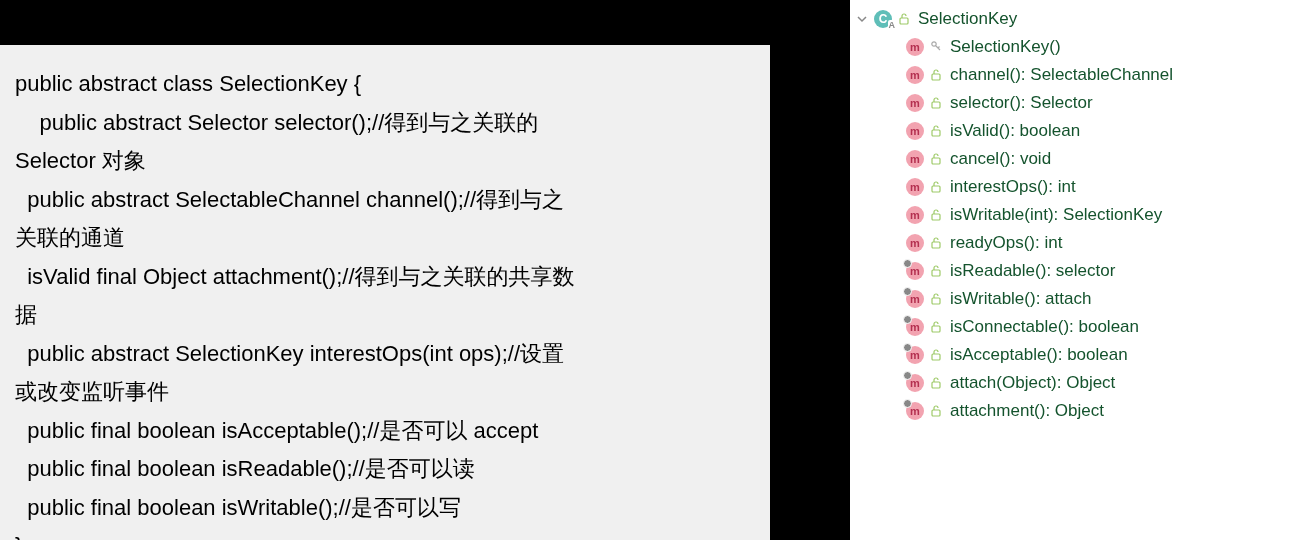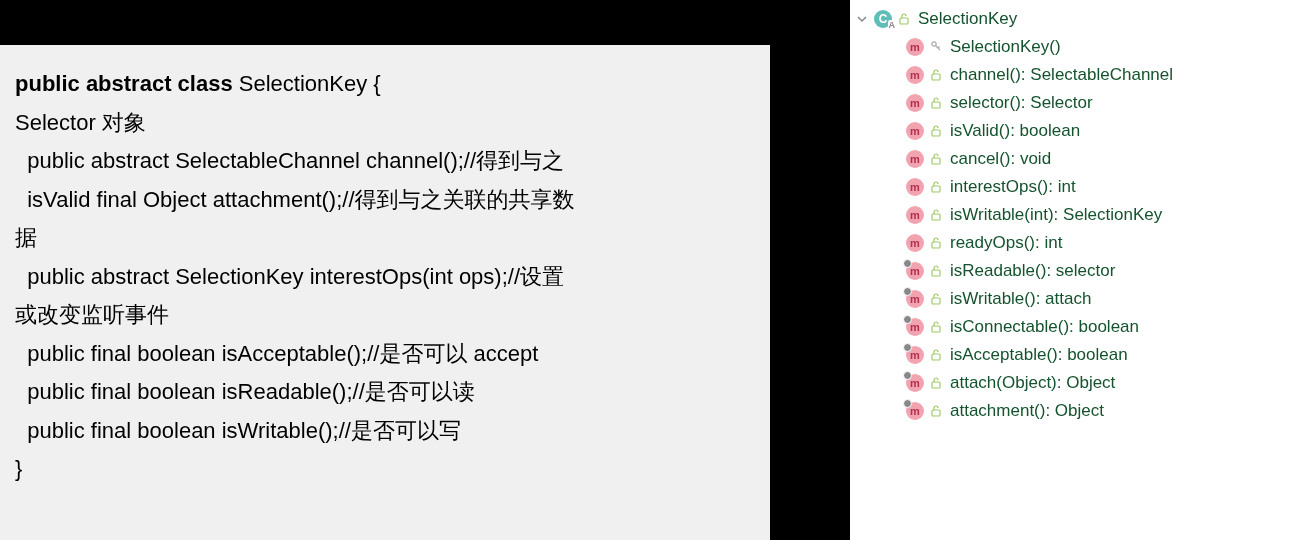--- a/index.html
+++ b/index.html
@@ -23,21 +23,21 @@
       padding: 20px 15px;
       font-size: 22px;
       line-height: 1.75;
       color: #000;
     }
     .code-line {
       white-space: pre-wrap;
       word-break: break-word;
     }
     .bold {
-      font-weight: bold;
+      font-weight: normal;
       text-align: right;
     }
     .gap {
       width: 80px;
       height: 540px;
       background: #000;
     }
     .structure-panel {
       flex: 1;
       background: #fff;
@@ -117,22 +117,24 @@
     .item-text {
       color: #14532d;
     }
   </style>
 </head>
 <body>
 
 <div class="code-panel">
   <div id="code-container">
       <div class="code-line"><span class="bold">public abstract class </span><span>SelectionKey {</span></div>
+      <div class="code-line">    public abstract Selector selector();//得到与之关联的</div>
       <div class="code-line">Selector 对象</div>
       <div class="code-line">  public abstract SelectableChannel channel();//得到与之</div>
+      <div class="code-line">关联的通道</div>
       <div class="code-line">  isValid final Object attachment();//得到与之关联的共享数</div>
       <div class="code-line">据</div>
       <div class="code-line">  public abstract SelectionKey interestOps(int ops);//设置</div>
       <div class="code-line">或改变监听事件</div>
       <div class="code-line">  public final boolean isAcceptable();//是否可以 accept</div>
       <div class="code-line">  public final boolean isReadable();//是否可以读</div>
       <div class="code-line">  public final boolean isWritable();//是否可以写</div>
       <div class="code-line">}</div>
     </div>
 </div>

